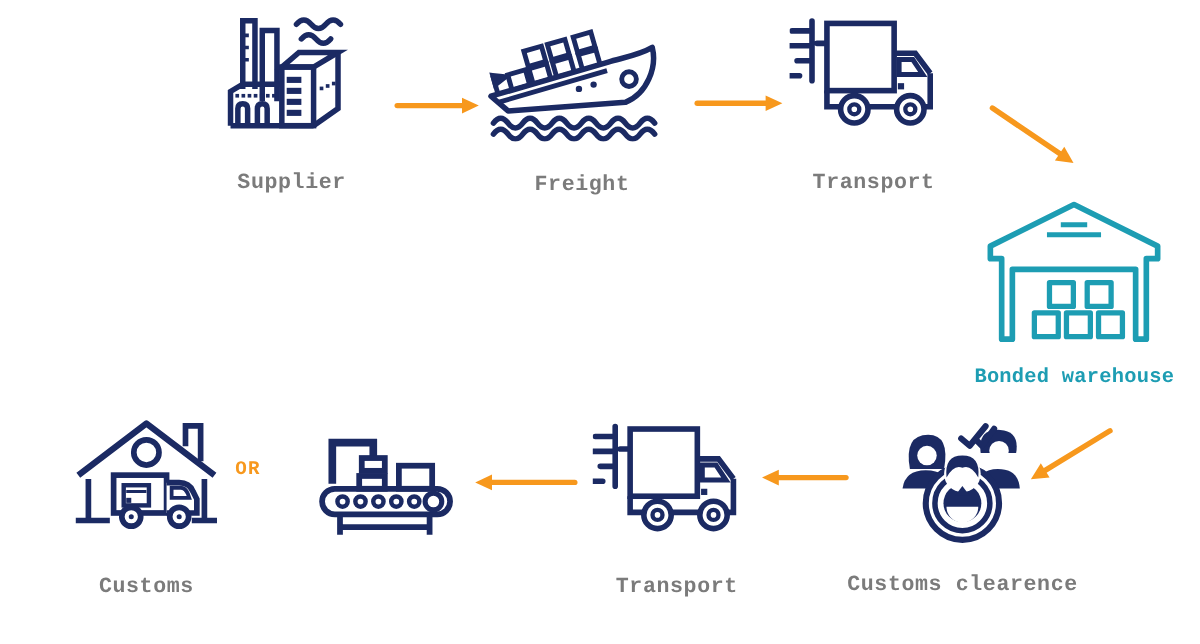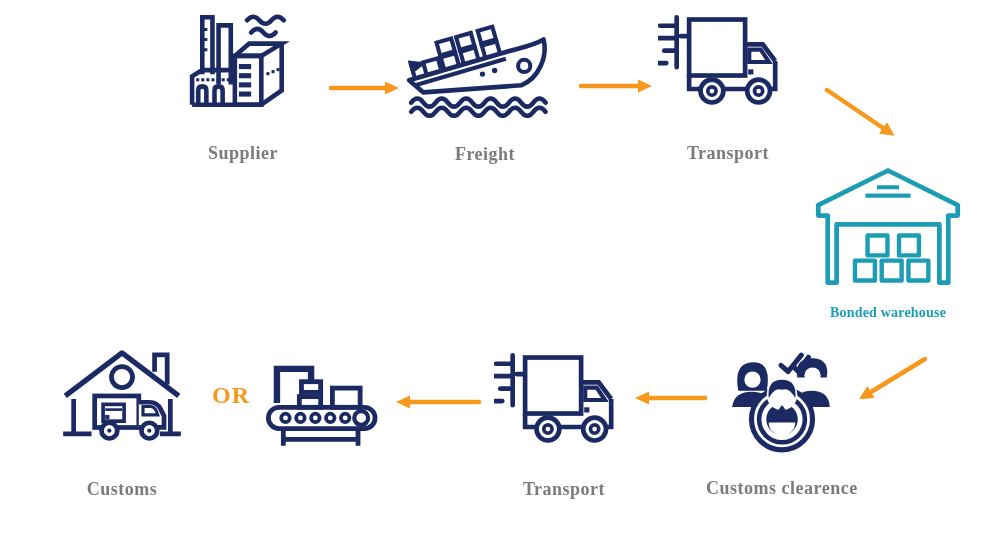--- a/index.html
+++ b/index.html
@@ -4,34 +4,34 @@
 <style>
   :root{
     --navy:#1b2a63;
     --orange:#f7981d;
     --teal:#1d9db3;
     --gray:#7b7b7b;
   }
   html,body{margin:0;padding:0;background:#fff;}
   .stage{
     position:relative;width:1000px;height:537px;background:#ffffff;
-    overflow:hidden;font-family:Liberation Serif, serif;
+    overflow:hidden;font-family:Liberation Mono, monospace;
   }
   .node{position:absolute;display:flex;flex-direction:column;align-items:center;}
   .lbl{
     color:var(--gray);font-size:18px;font-weight:600;letter-spacing:.5px;
     white-space:nowrap;line-height:1.35;text-align:center;
   }
   .lbl-teal{
-    color:var(--teal);font-size:14px;font-weight:700;letter-spacing:.2px;
+    color:var(--teal);font-size:17px;font-weight:700;letter-spacing:.2px;
     white-space:nowrap;text-align:center;
   }
   .or-label{
-    position:absolute;left:212px;top:382px;color:var(--orange);
-    font-size:24px;font-weight:800;letter-spacing:1px;
+    position:absolute;left:196px;top:382px;color:var(--orange);
+    font-size:16px;font-weight:800;letter-spacing:1px;
   }
   .arrow{position:absolute;}
   .arrow line{stroke:var(--orange);stroke-width:4.5;stroke-linecap:round;}
   .arrow polygon{fill:var(--orange);}
 </style>
 </head>
 <body>
 
 <div class="stage">
 

